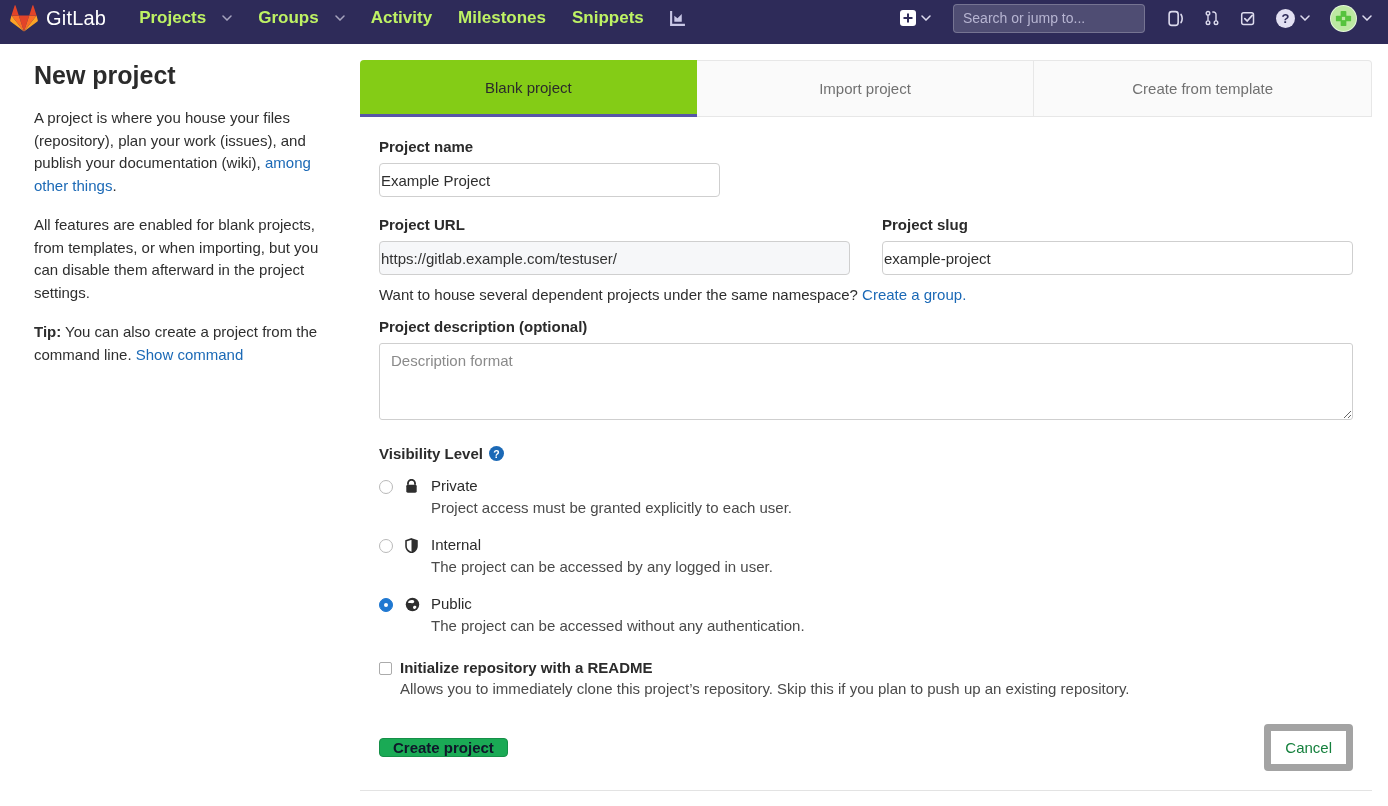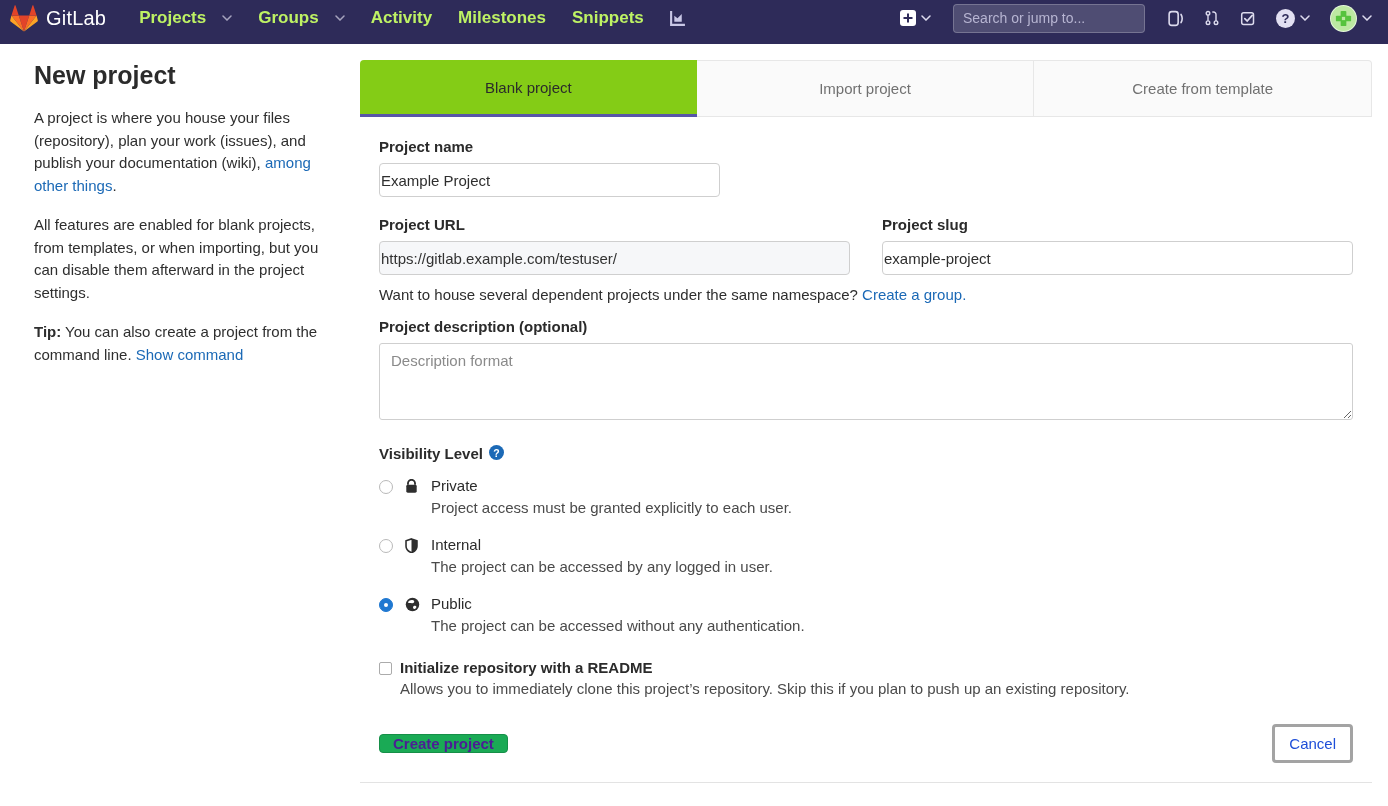--- a/index.html
+++ b/index.html
@@ -59,21 +59,21 @@
   .group { margin-bottom: 19px; }
   .url-row { display: flex; gap: 32px; }
   .url-col { flex: 1 1 0; }
   .url-input { background: #f6f7f9; color: #333; }
   .hint { font-size: 15px; margin: 11px 0 15px; color: #2e2e2e; }
   textarea.desc { width: 100%; height: 77px; border: 1px solid #cfcfcf; border-radius: 3px;
     padding: 8px 11px; font-size: 15px; font-family: inherit; color: #2e2e2e;
     resize: vertical; outline: none; }
   textarea.desc::placeholder { color: #8a8a8a; }
 
-  .vis-label-row { display: flex; gap: 6px; margin: 21px 0 15px; }
+  .vis-label-row { display: flex; align-items: center; gap: 6px; margin: 21px 0 15px; }
   .vis-label-row .flabel { margin: 0; }
   .q-badge { width: 15px; height: 15px; border-radius: 50%; background: #1b69b6; color: #fff;
     font-size: 10.5px; font-weight: 700; display: inline-flex; align-items: center;
     justify-content: center; cursor: pointer; }
   .radio-row { display: flex; align-items: flex-start; margin-bottom: 17px; cursor: pointer; }
   .radio-dot { flex: 0 0 14px; width: 14px; height: 14px; border-radius: 50%;
     border: 1px solid #b9b9b9; background: #fff; margin: 3px 12px 0 0; position: relative; }
   .radio-dot.checked { border-color: #1f78d1; background: #1f78d1; }
   .radio-dot.checked::after { content: ""; position: absolute; left: 4px; top: 4px;
     width: 4px; height: 4px; border-radius: 50%; background: #fff; }
@@ -81,23 +81,23 @@
   .vis-name { font-size: 15px; color: #2b2b2b; margin-bottom: 3px; }
   .vis-desc { font-size: 15px; color: #4a4a4a; line-height: 1.45; }
 
   .readme-row { display: flex; align-items: flex-start; margin: 23px 0 0; cursor: pointer; }
   .checkbox { flex: 0 0 13px; width: 13px; height: 13px; border: 1px solid #ababab;
     border-radius: 2px; background: #fff; margin: 3px 8px 0 0; }
   .readme-title { font-size: 15px; font-weight: 700; color: #2b2b2b; margin-bottom: 4px; }
   .readme-desc { font-size: 15px; color: #4a4a4a; }
 
   .btn-row { display: flex; justify-content: space-between; align-items: center; margin-top: 27px; }
-  .btn-primary { background: #1aaa55; border: 1px solid #168f48; color: #4c1d95; font-size: 15px;
+  .btn-primary { background: #1aaa55; border: 1px solid #168f48; color: #0f172a; font-size: 15px;
     font-weight: 600; padding: 0 13px; border-radius: 4px; cursor: pointer; font-family: inherit; }
-  .btn-cancel { background: #fff; border: 3px solid #a3a3a3; color: #1d4ed8; font-size: 15px;
+  .btn-cancel { background: #fff; border: 7px solid #a3a3a3; color: #15803d; font-size: 15px;
     padding: 8px 14px; border-radius: 4px; cursor: pointer; font-family: inherit; }
 </style>
 </head>
 <body>
 
 <nav class="navbar">
   <div class="nav-left">
     <div class="brand">
       <span style="display:flex;">
         <svg width="28" height="27" viewBox="0 0 36 35">

